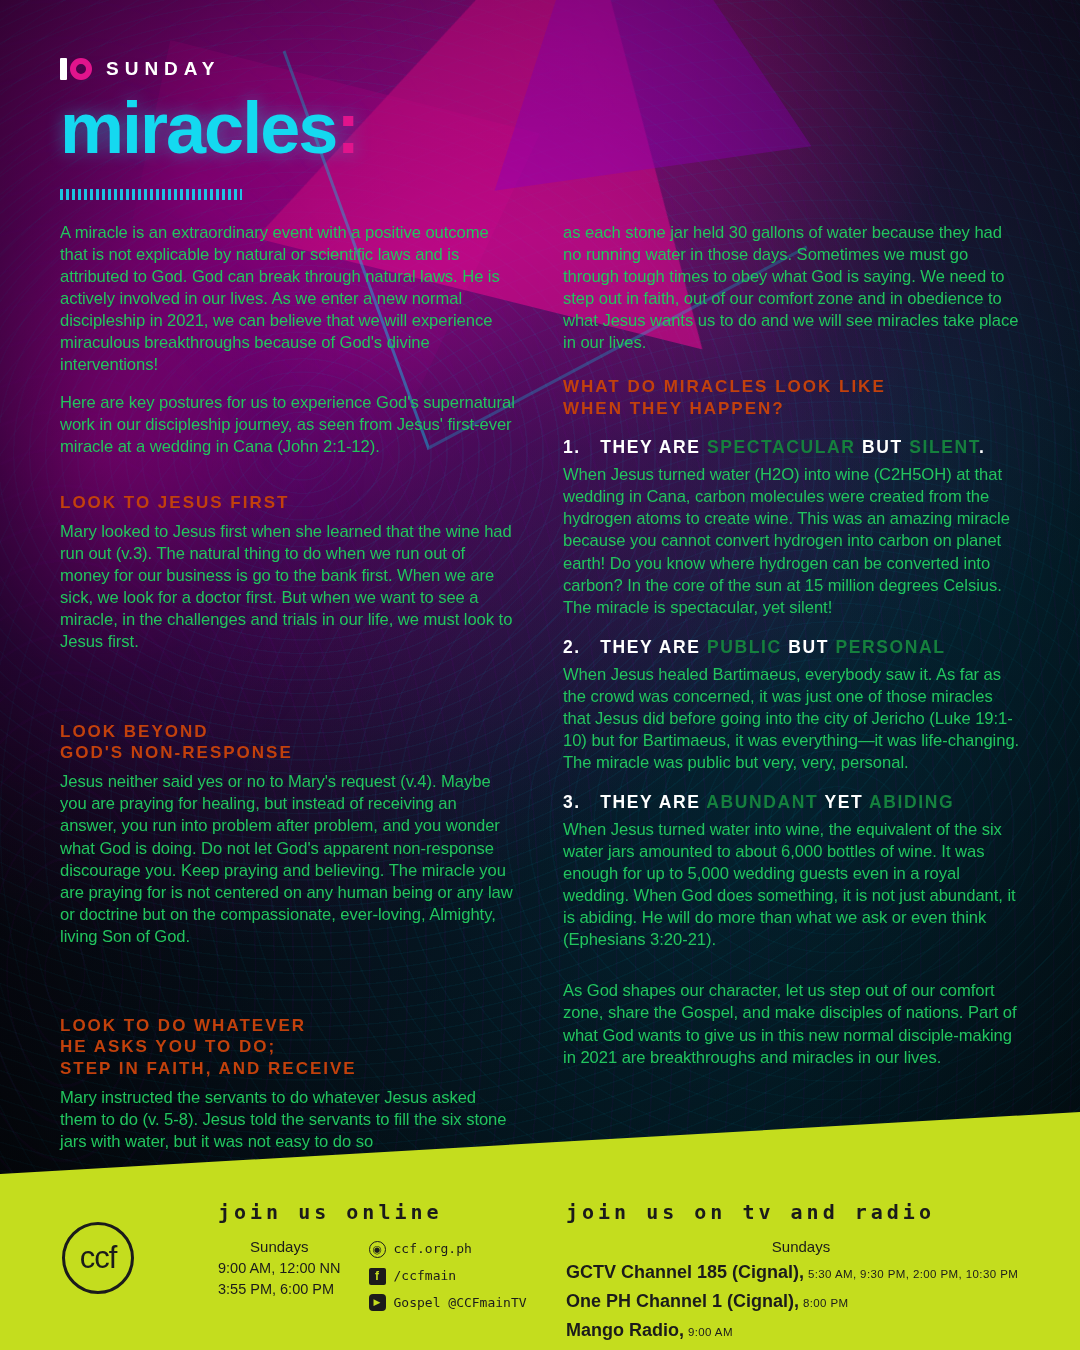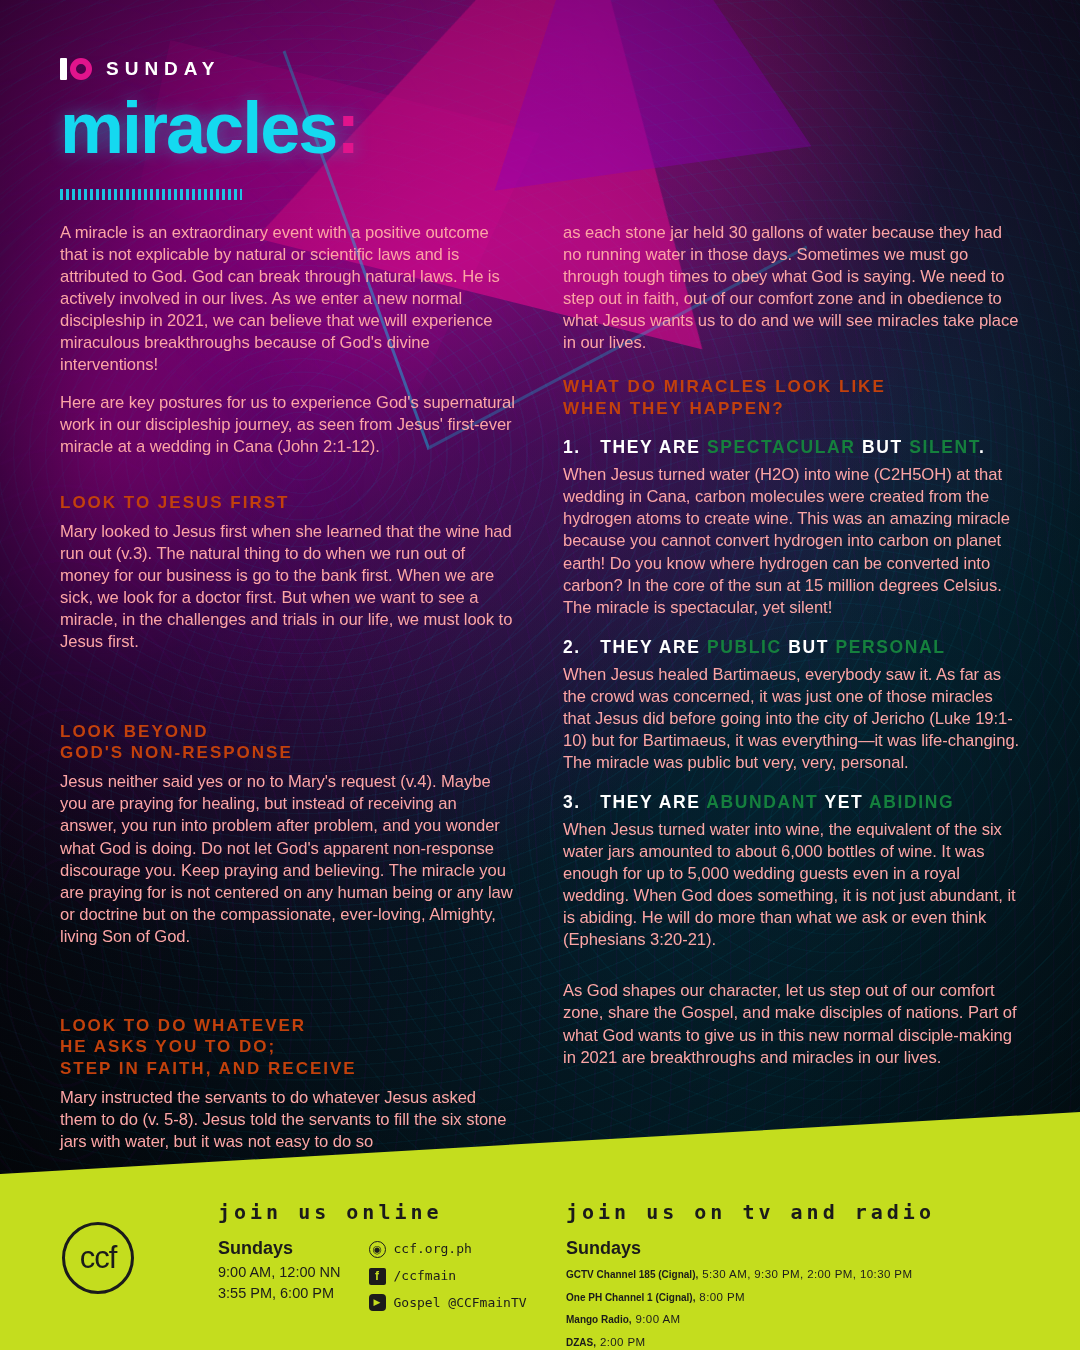--- a/index.html
+++ b/index.html
@@ -111,21 +111,21 @@
     opacity: .9;
   }
 
   
   .columns {
     display: flex; gap: 46px;
     padding: 22px 60px 0 60px;
   }
   .col { width: 458px; }
   p.body {
-    font-size: 16.6px; line-height: 1.33; color: #fca5a5;
+    font-size: 16.6px; line-height: 1.33; color: #22c55e;
     margin-bottom: 15px;
     letter-spacing: -0.05px;
   }
   h2.sec {
     font-size: 17px; letter-spacing: 2.0px; line-height: 1.26;
     color: #c2410c; font-weight: bold;
     margin: 26px 0 8px 0;
     white-space: pre-line;
   }
   h2.sec.first { margin-top: 34px; }
@@ -149,35 +149,35 @@
     width: 72px; height: 72px; border: 3px solid #1b1b1b; border-radius: 50%;
     display: flex; align-items: center; justify-content: center;
     font-size: 31px; font-weight: normal; letter-spacing: -1px;
   }
   .band-col-a { position: absolute; left: 218px; top: 88px; width: 330px; }
   .band-col-b { position: absolute; left: 566px; top: 88px; width: 470px; }
   .band-head {
     font-size: 20px; letter-spacing: 4px; font-weight: bold; color: #1b1b1b;
     margin-bottom: 14px;
   }
-  .band-sub { font-size: 18px; font-weight: bold; margin-bottom: 3px; }
+  .band-sub { font-size: 15px; font-weight: normal; margin-bottom: 3px; text-align: center; }
   .band-txt { font-size: 14.5px; line-height: 1.45; }
   .tiny-caps { font-size: 11.5px; letter-spacing: .4px; }
   .socials { font-size: 13px; line-height: 1.75; }
   .srow { display: flex; align-items: center; gap: 8px; margin-bottom: 4px; }
   .sico {
     width: 17px; height: 17px; display: inline-flex; align-items: center; justify-content: center;
     flex: 0 0 17px;
   }
   .sico.globe { border: 1.6px solid #1b1b1b; border-radius: 50%; font-size: 11px; }
   .sico.fb { background: #1b1b1b; color: #c4dd1e; border-radius: 2px; font-weight: bold; font-size: 12px; }
   .sico.yt { background: #1b1b1b; color: #c4dd1e; border-radius: 4px; font-size: 9px; }
   .mono { font-family: "DejaVu Sans Mono", monospace; }
   .tvline { font-size: 14px; line-height: 1.62; }
-  .tvline b { font-size: 10px; }
+  .tvline b { font-size: 18px; }
 </style>
 </head>
 <body>
 
 <div id="bg">
   <div class="bg-base"></div>
   <div class="bg-swirl"></div>
   <div class="glow-left"></div>
   <div class="tri-c"></div>
   <div class="tri-a"></div>

